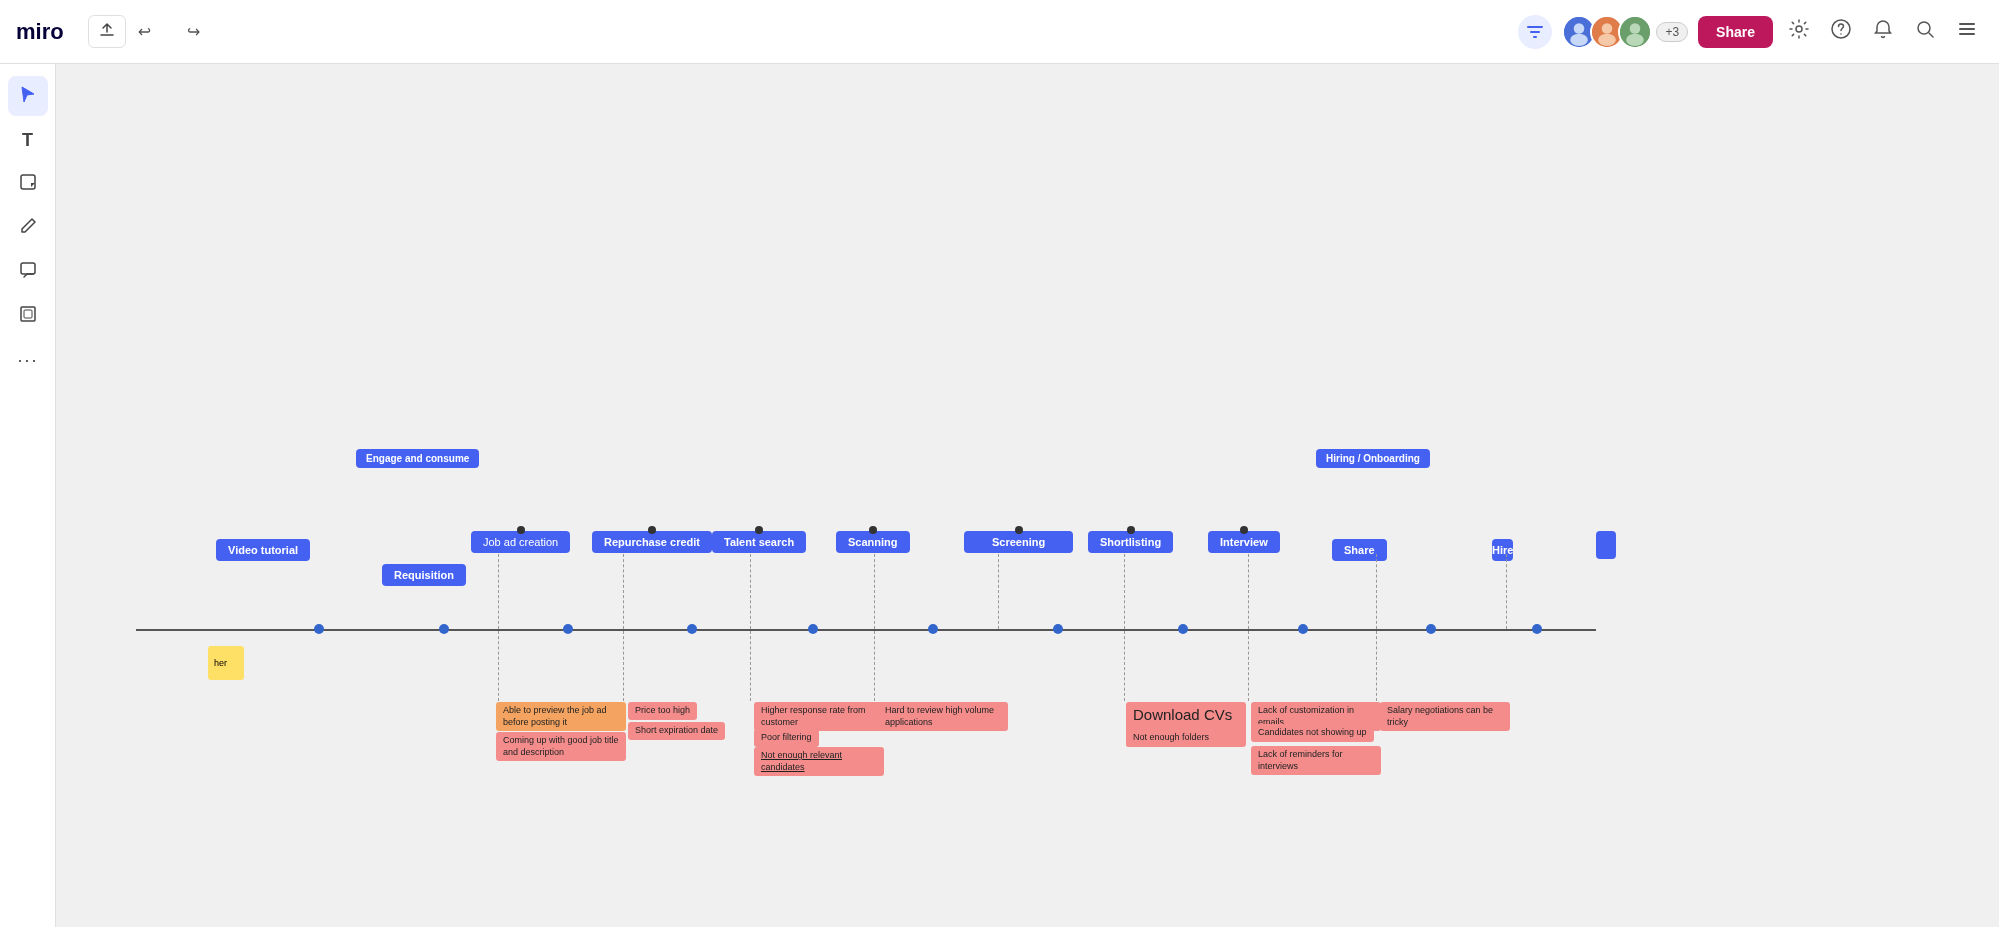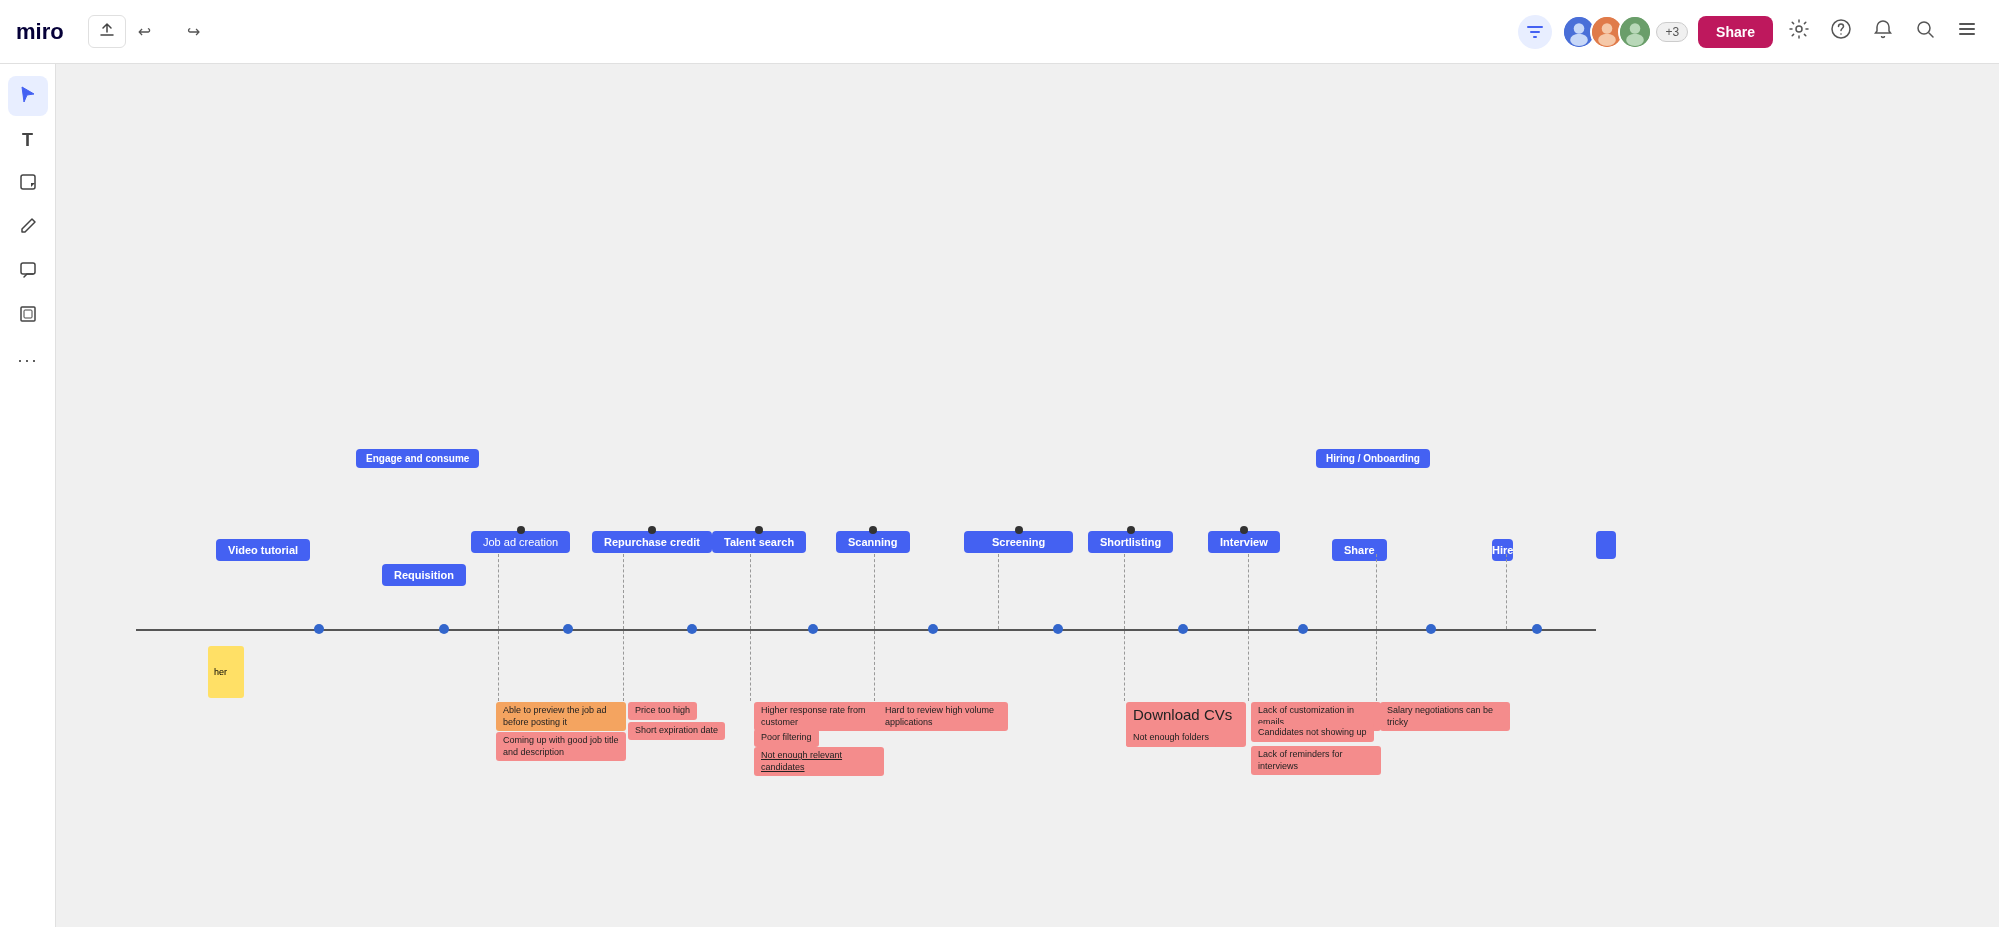--- a/index.html
+++ b/index.html
@@ -301,21 +301,21 @@
     <div style="position:absolute; top:130px; left:1370px; height:75px; border-left:1.5px dashed #999;"></div>
 
     <div style="position:absolute; top:207px; left:362px; height:70px; border-left:1.5px dashed #999;"></div>
     <div style="position:absolute; top:207px; left:487px; height:70px; border-left:1.5px dashed #999;"></div>
     <div style="position:absolute; top:207px; left:614px; height:70px; border-left:1.5px dashed #999;"></div>
     <div style="position:absolute; top:207px; left:738px; height:70px; border-left:1.5px dashed #999;"></div>
     <div style="position:absolute; top:207px; left:988px; height:70px; border-left:1.5px dashed #999;"></div>
     <div style="position:absolute; top:207px; left:1112px; height:70px; border-left:1.5px dashed #999;"></div>
     <div style="position:absolute; top:207px; left:1240px; height:70px; border-left:1.5px dashed #999;"></div>
 
-    <div style="position:absolute; top:222px; left:72px; background:#ffe066; padding:21px 6px; border-radius:3px; font-size:9px; min-width:36px; min-height:28px;">
+    <div style="position:absolute; top:222px; left:72px; background:#ffe066; padding:12px 6px; border-radius:3px; font-size:9px; min-width:36px; min-height:28px;">
       <span>her</span>
     </div>
 
     <div style="position:absolute; top:278px; left:360px; background:#f4a460; color:#222; padding:3px 7px; border-radius:3px; font-size:9px; line-height:1.3; max-width:130px;">Able to preview the job ad before posting it</div>
     <div style="position:absolute; top:308px; left:360px; background:#f48c8c; color:#222; padding:3px 7px; border-radius:3px; font-size:9px; line-height:1.3; max-width:130px;">Coming up with good job title and description</div>
 
     <div style="position:absolute; top:278px; left:492px; background:#f48c8c; color:#222; padding:3px 7px; border-radius:3px; font-size:9px; line-height:1.3; max-width:120px;">Price too high</div>
     <div style="position:absolute; top:298px; left:492px; background:#f48c8c; color:#222; padding:3px 7px; border-radius:3px; font-size:9px; line-height:1.3; max-width:120px;">Short expiration date</div>
 
     <div style="position:absolute; top:278px; left:618px; background:#f48c8c; color:#222; padding:3px 7px; border-radius:3px; font-size:9px; line-height:1.3; max-width:130px;">Higher response rate from customer</div>

